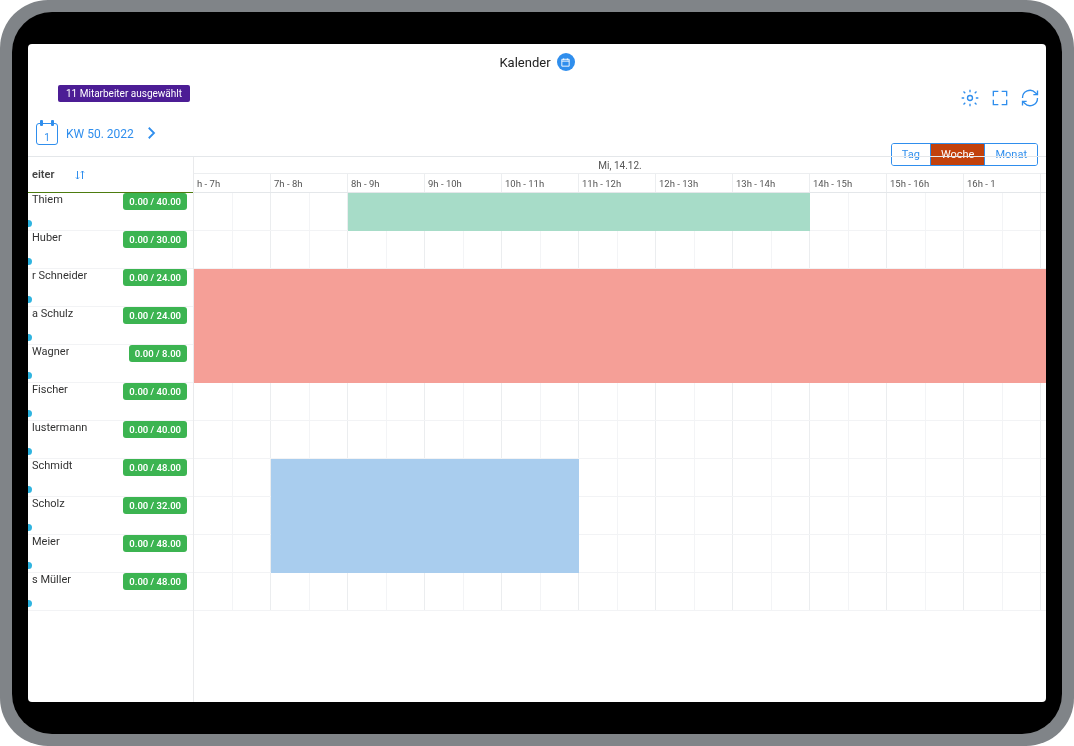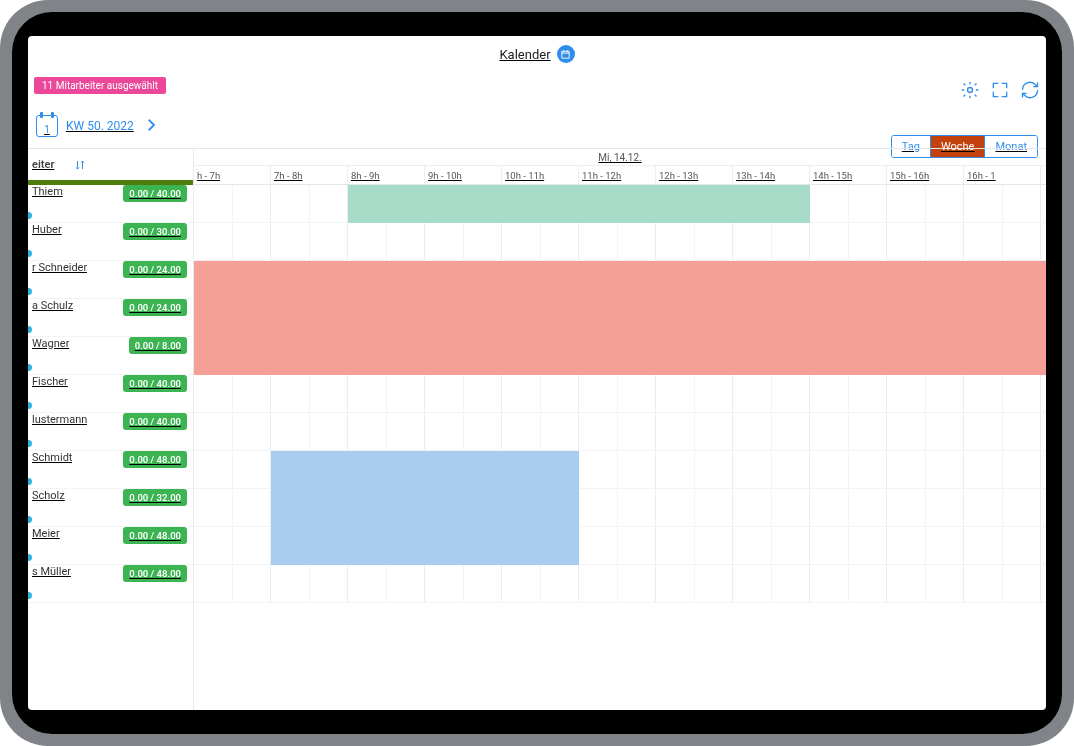--- a/index.html
+++ b/index.html
@@ -9,22 +9,21 @@
     width: 1074px; height: 746px;
     background: #808488;
     border-radius: 48px;
     padding: 12px;
     position: relative;
   }
   .bezel {
     width: 100%; height: 100%;
     background: #000;
     border-radius: 40px;
-    padding: 24px 16px;
-    text-decoration: underline;
+    padding: 32px 16px;
   }
   .screen {
     width: 100%; height: 100%;
     background: #fff;
     border-radius: 4px;
     overflow: hidden;
     position: relative;
     display: flex;
     flex-direction: column;
   }
@@ -50,25 +49,26 @@
   .header-icons {
     position: absolute; right: 6px; top: 44px;
     display: flex; gap: 10px; align-items: center;
     color: #2f8eed;
   }
   .header-icons svg { width: 20px; height: 20px; stroke: #2f8eed; fill: none; stroke-width: 1.6; }
 
   .badge-row { padding: 2px 0 0 6px; }
   .sel-badge {
     display: inline-block;
-    background: #ec4899;
+    background: #4c1d95;
     color: #fff;
     font-size: 10px;
     padding: 3px 8px;
     border-radius: 2px;
+    margin-left: 24px;
   }
 
   .toolbar {
     height: 44px;
     display: flex;
     align-items: center;
     justify-content: space-between;
     padding: 0 8px;
     margin-top: 10px;
   }
@@ -125,21 +125,21 @@
     border-right: 1px solid #e9eaec;
   }
   .side-head {
     height: 36px;
     display: flex;
     align-items: center;
     padding-left: 4px;
     font-size: 11px;
     font-weight: 600;
     color: #444;
-    border-bottom: 5px solid #4d7c0f;
+    border-bottom: 1px solid #4d7c0f;
     gap: 20px;
   }
   .side-head svg { width: 12px; height: 12px; stroke: #2f8eed; fill: none; stroke-width: 2; }
   .emp-row {
     height: 38px;
     display: flex;
     align-items: flex-start;
     justify-content: space-between;
     padding: 0 6px 0 4px;
     font-size: 11px;

